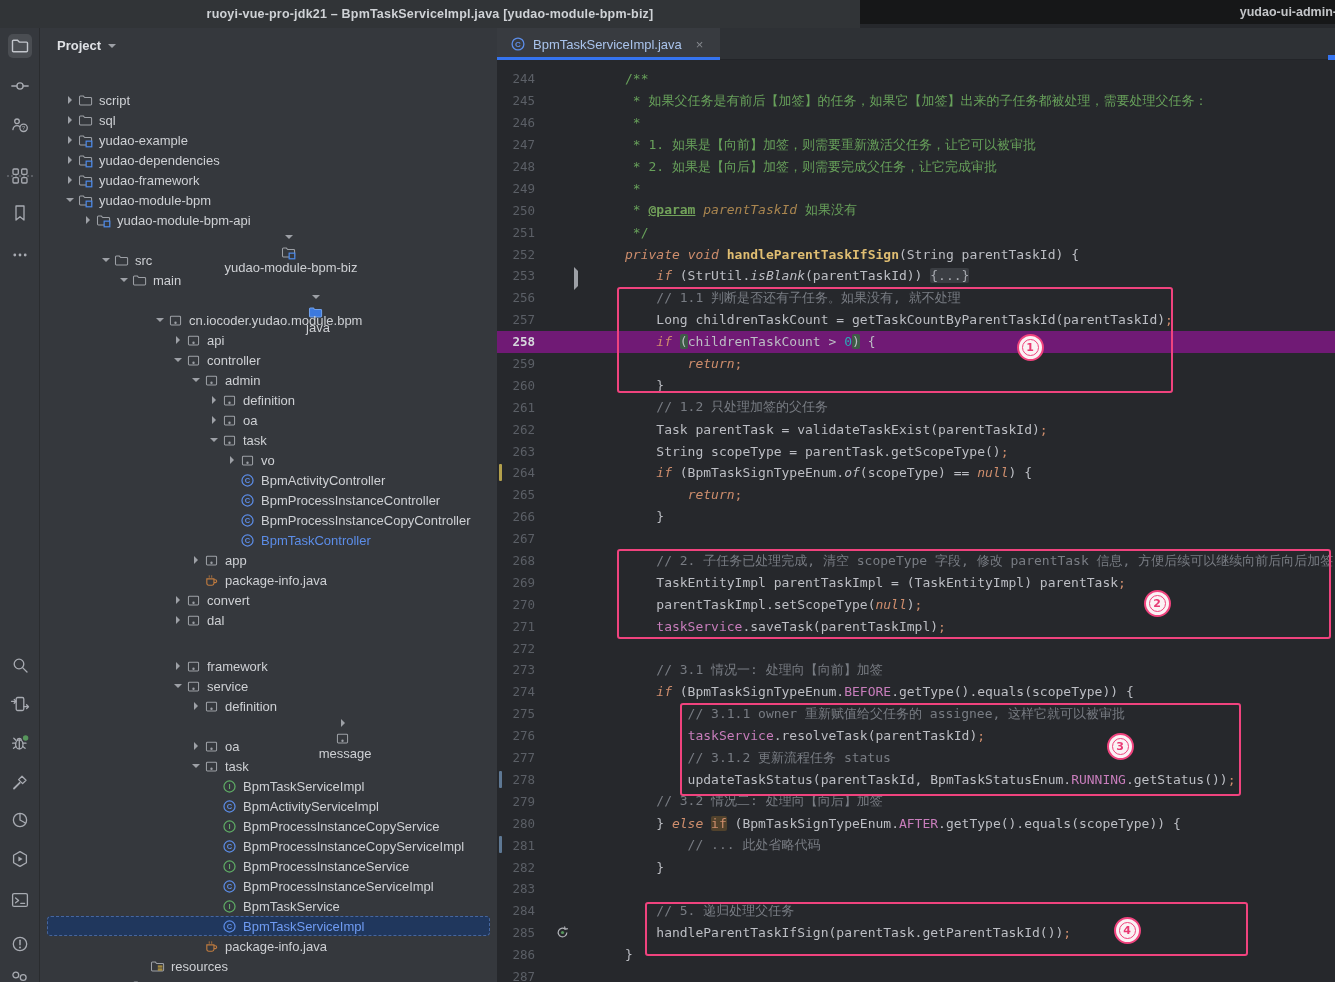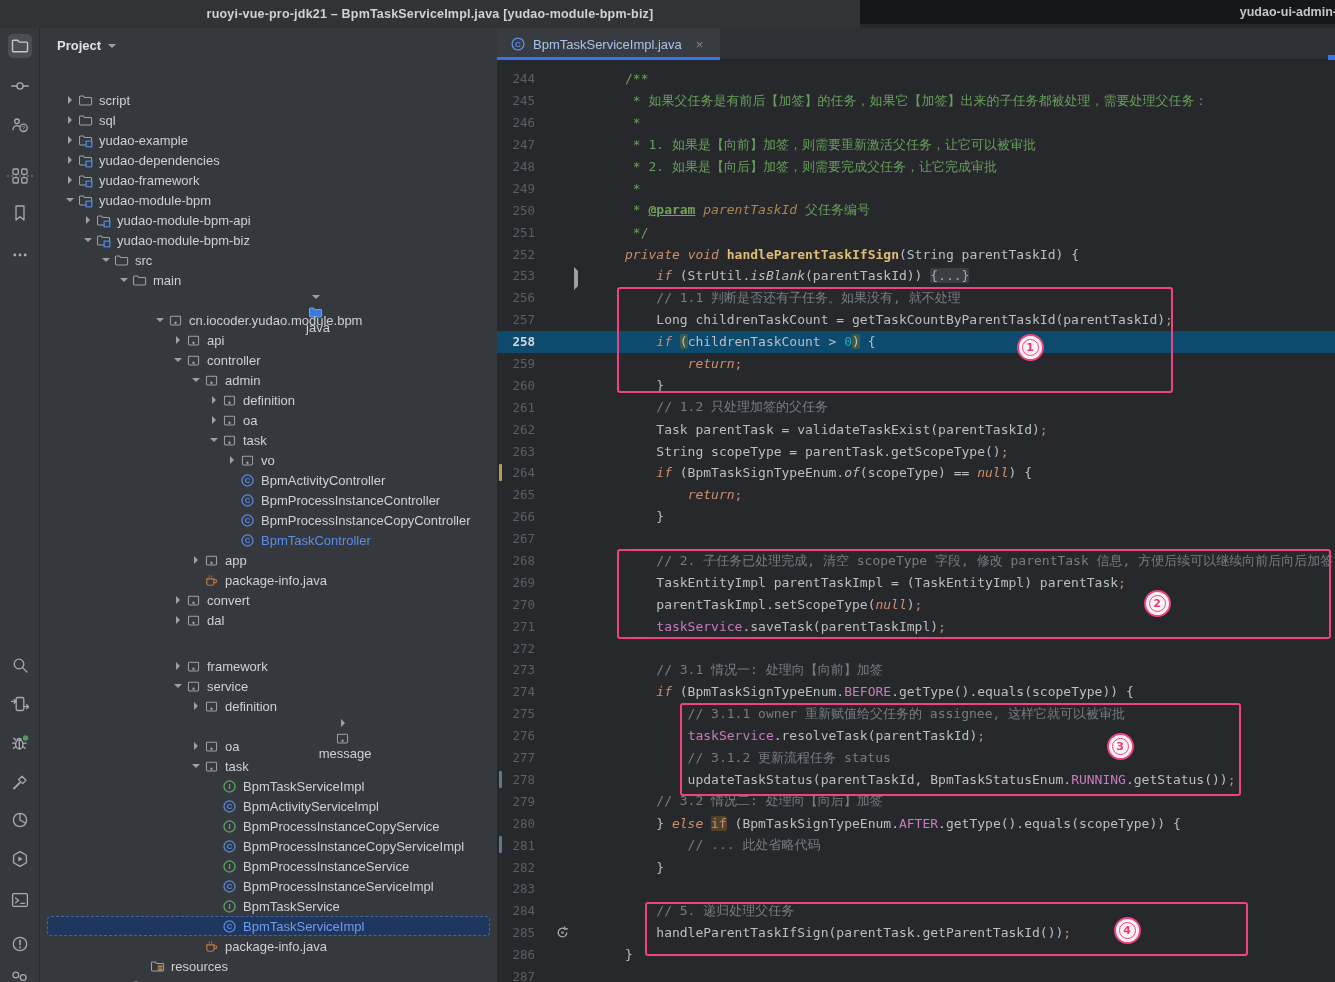--- a/index.html
+++ b/index.html
@@ -56,21 +56,21 @@
   #tab .tab-ic { width:16px; height:16px; margin-right:7px; }
   #tab .tab-ic svg { width:16px; height:16px; }
   #tab .tab-lab { font-size:13px; color:#A9C3EB; }
   #tab .tab-close { margin-left:14px; color:#85888E; font-size:13px; }
   #tab-underline { position:absolute; left:0; top:29px; width:223px; height:3px; background:#3574F0; }
   #scroll-caret-mark { position:absolute; right:0; top:27px; width:7px; height:5px; background:#3574F0; }
 
   #code { position:absolute; left:0; top:32px; width:838px; height:922px; padding-top:8px; }
   .cl { position:relative; height:21.9px; display:flex; align-items:center;
         font-family:"DejaVu Sans Mono", monospace; font-size:13px; white-space:pre; }
-  .cl.cur { background:#0c4a6e; }
+  .cl.cur { background:#701a75; }
   .gut { position:relative; width:128px; flex:none; height:100%;
          display:flex; align-items:center; }
   .gnum { display:inline-block; width:38px; text-align:right; color:#5B5F66; font-size:12.5px; }
   .cl.cur .gnum { color:#D6D8DC; font-weight:700; }
   .gmark-fold { position:absolute; left:77px; top:6px; }
   .gmark-bar  { position:absolute; left:2px; top:2px; width:3px; height:17px; border-radius:1px; }
   .gmark-bar.chy { background:#B3A04C; }
   .gmark-bar.chb { background:#5E7894; }
   .gmark-rec { position:absolute; left:58px; top:3px; width:15px; height:15px; }
   .gmark-rec svg { width:15px; height:15px; }
@@ -295,21 +295,21 @@
             <span class="chev-r"></span>
           </span>
           <span class="tree-ic">
             <svg viewBox="0 0 16 16">
               <path d="M1.6 4.3c0-.55.4-1 1-1h3.1l1.5 1.6h6.3c.55 0 1 .4 1 1v5.8c0 .55-.45 1-1 1h-10.9c-.55 0-1-.45-1-1z" stroke="#9DA0A6" stroke-width="1.1" fill="none"></path>
               <rect x="8.7" y="8.7" width="6" height="6" fill="#35383D" stroke="#4E8AE8" stroke-width="1.3"></rect>
             </svg>
           </span>
           <span class="tree-lab">yudao-module-bpm-api</span>
         </div>
-        <div class="tree-row" style="padding-left: 40px;">
+        <div class="tree-row" style="padding-left: 40px; flex-direction: column;">
           <span class="chev-slot">
             <span class="chev-d"></span>
           </span>
           <span class="tree-ic">
             <svg viewBox="0 0 16 16">
               <path d="M1.6 4.3c0-.55.4-1 1-1h3.1l1.5 1.6h6.3c.55 0 1 .4 1 1v5.8c0 .55-.45 1-1 1h-10.9c-.55 0-1-.45-1-1z" stroke="#9DA0A6" stroke-width="1.1" fill="none"></path>
               <rect x="8.7" y="8.7" width="6" height="6" fill="#35383D" stroke="#4E8AE8" stroke-width="1.3"></rect>
             </svg>
           </span>
           <span class="tree-lab">yudao-module-bpm-biz</span>
@@ -739,21 +739,21 @@
       <div id="tab-underline"></div>
       <div id="scroll-caret-mark"></div>
     </div>
     <div id="code">
         <div class="cl"><span class="gut"><span class="gnum">244</span></span><span class="src"><span class="tk-doc">/**</span></span></div>
         <div class="cl"><span class="gut"><span class="gnum">245</span></span><span class="src"><span class="tk-doc"> * 如果父任务是有前后【加签】的任务，如果它【加签】出来的子任务都被处理，需要处理父任务：</span></span></div>
         <div class="cl"><span class="gut"><span class="gnum">246</span></span><span class="src"><span class="tk-doc"> *</span></span></div>
         <div class="cl"><span class="gut"><span class="gnum">247</span></span><span class="src"><span class="tk-doc"> * 1. 如果是【向前】加签，则需要重新激活父任务，让它可以被审批</span></span></div>
         <div class="cl"><span class="gut"><span class="gnum">248</span></span><span class="src"><span class="tk-doc"> * 2. 如果是【向后】加签，则需要完成父任务，让它完成审批</span></span></div>
         <div class="cl"><span class="gut"><span class="gnum">249</span></span><span class="src"><span class="tk-doc"> *</span></span></div>
-        <div class="cl"><span class="gut"><span class="gnum">250</span></span><span class="src"><span class="tk-doc"> * </span><span class="tk-doctag">@param</span><span class="tk-docval"> parentTaskId </span><span class="tk-doc">父任务编号</span></span></div>
+        <div class="cl"><span class="gut"><span class="gnum">250</span></span><span class="src"><span class="tk-doc"> * </span><span class="tk-doctag">@param</span><span class="tk-docval"> parentTaskId </span><span class="tk-doc">如果没有</span></span></div>
         <div class="cl"><span class="gut"><span class="gnum">251</span></span><span class="src"><span class="tk-doc"> */</span></span></div>
         <div class="cl"><span class="gut"><span class="gnum">252</span></span><span class="src"><span class="tk-kw">private</span><span class="tk-pl"> </span><span class="tk-kw">void</span><span class="tk-pl"> </span><span class="tk-fn">handleParentTaskIfSign</span><span class="tk-pl">(String parentTaskId) {</span></span></div>
         <div class="cl"><span class="gut"><span class="gnum">253</span><span class="gmark-fold"><span class="chev-r"></span></span></span><span class="src"><span class="tk-pl">    </span><span class="tk-kw">if</span><span class="tk-pl"> (StrUtil.</span><span class="tk-static">isBlank</span><span class="tk-pl">(parentTaskId)) </span><span class="tk-fold">{...}</span></span></div>
         <div class="cl"><span class="gut"><span class="gnum">256</span></span><span class="src"><span class="tk-cmt">    // 1.1 判断是否还有子任务。如果没有, 就不处理</span></span></div>
         <div class="cl"><span class="gut"><span class="gnum">257</span></span><span class="src"><span class="tk-pl">    Long childrenTaskCount = getTaskCountByParentTaskId(parentTaskId)</span><span class="tk-semi">;</span></span></div>
         <div class="cl cur"><span class="gut"><span class="gnum">258</span></span><span class="src"><span class="tk-pl">    </span><span class="tk-kw">if</span><span class="tk-pl"> </span><span class="tk-phl">(</span><span class="tk-pl">childrenTaskCount &gt; </span><span class="tk-num">0</span><span class="tk-phl">)</span><span class="tk-pl"> {</span></span></div>
         <div class="cl"><span class="gut"><span class="gnum">259</span></span><span class="src"><span class="tk-pl">        </span><span class="tk-kw">return</span><span class="tk-semi">;</span></span></div>
         <div class="cl"><span class="gut"><span class="gnum">260</span></span><span class="src"><span class="tk-pl">    }</span></span></div>
         <div class="cl"><span class="gut"><span class="gnum">261</span></span><span class="src"><span class="tk-cmt">    // 1.2 只处理加签的父任务</span></span></div>
         <div class="cl"><span class="gut"><span class="gnum">262</span></span><span class="src"><span class="tk-pl">    Task parentTask = validateTaskExist(parentTaskId)</span><span class="tk-semi">;</span></span></div>

